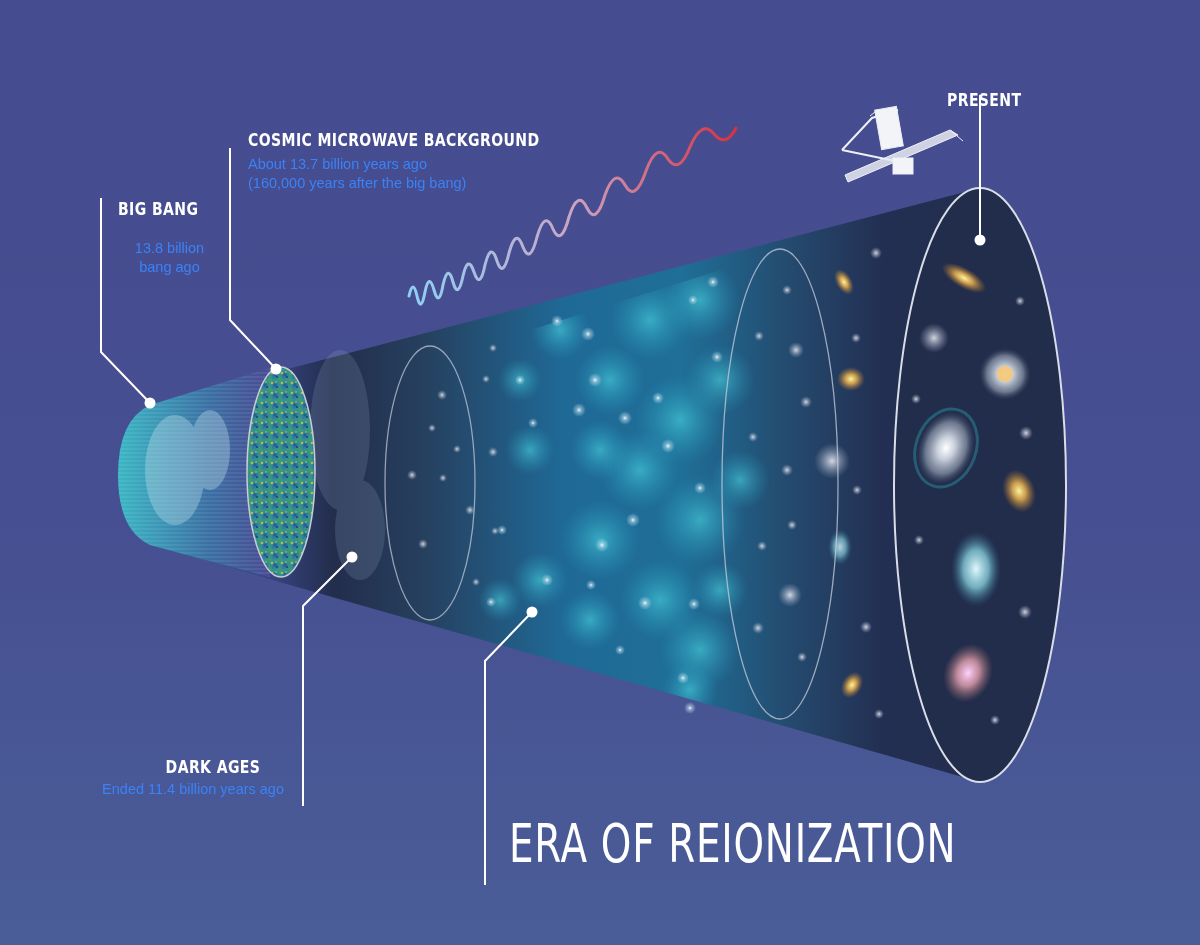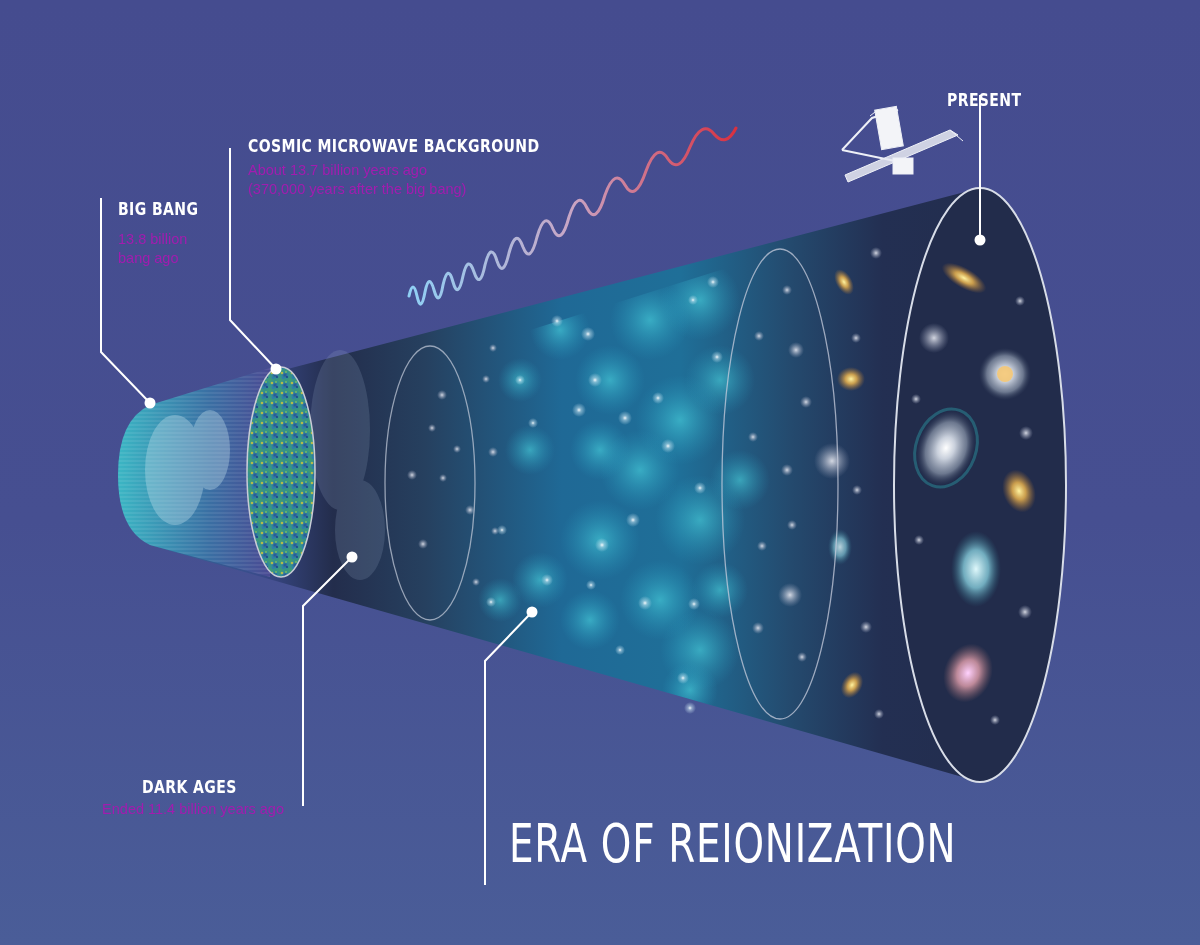--- a/index.html
+++ b/index.html
@@ -13,21 +13,21 @@
   .title {
     font-family: "DejaVu Sans", sans-serif;
     font-weight: bold;
     letter-spacing: 0.5px;
     transform: scaleX(0.78);
     transform-origin: left top;
     white-space: nowrap;
   }
   .title.right { transform-origin: right top; }
   .sub {
-    color: #a21caf; font-size: 14.5px; line-height: 19px;
+    color: #3b82f6; font-size: 14.5px; line-height: 19px;
     font-family: "Liberation Sans", sans-serif; white-space: nowrap;
   }
   .big-title {
     font-family: "DejaVu Sans", sans-serif; font-weight: normal;
     font-size: 54px; letter-spacing: 1px;
     transform: scaleX(0.72); transform-origin: left top; white-space: nowrap;
   }
 </style>
 </head>
 <body>
@@ -257,36 +257,36 @@
   </g>
   <g fill="#ffffff">
     <circle cx="150" cy="403" r="5.5"></circle>
     <circle cx="276" cy="369" r="5.5"></circle>
     <circle cx="980" cy="240" r="5.5"></circle>
     <circle cx="352" cy="557" r="5.5"></circle>
     <circle cx="532" cy="612" r="5.5"></circle>
   </g>
 </svg>
 
-<div class="label" style="left:118px; top:198px;">
+<div class="label" style="left:118px; top:198px;text-align:center;">
   <div class="title" style="font-size:18px;">BIG BANG</div>
-  <div class="sub" style="margin-top:11px;">13.8 billion</div>
+  <div class="sub" style="margin-top:20px;">13.8 billion</div>
   <div class="sub">bang ago</div>
 </div>
 
-<div class="label" style="left:248px; top:135px;">
+<div class="label" style="left:248px; top:129px;">
   <div class="title" style="font-size:18px;">COSMIC MICROWAVE BACKGROUND</div>
   <div class="sub" style="margin-top:5px;">About 13.7 billion years ago</div>
-  <div class="sub">(370,000 years after the big bang)</div>
+  <div class="sub">(160,000 years after the big bang)</div>
 </div>
 
 <div class="label" style="left:947px; top:53px;margin-top:36px;">
   <div class="title" style="font-size:18px;">PRESENT</div>
 </div>
 
-<div class="label" style="right:916px; top:776px; text-align:left;">
+<div class="label" style="right:916px; top:756px; text-align:center;">
   <div class="title right" style="font-size:18px;">DARK AGES</div>
   <div class="sub" style="margin-top:3px;">Ended 11.4 billion years ago</div>
 </div>
 
 <div class="label" style="left:509px; top:812px;">
   <div class="big-title">ERA OF REIONIZATION</div>
 </div>
 
 </body></html>

